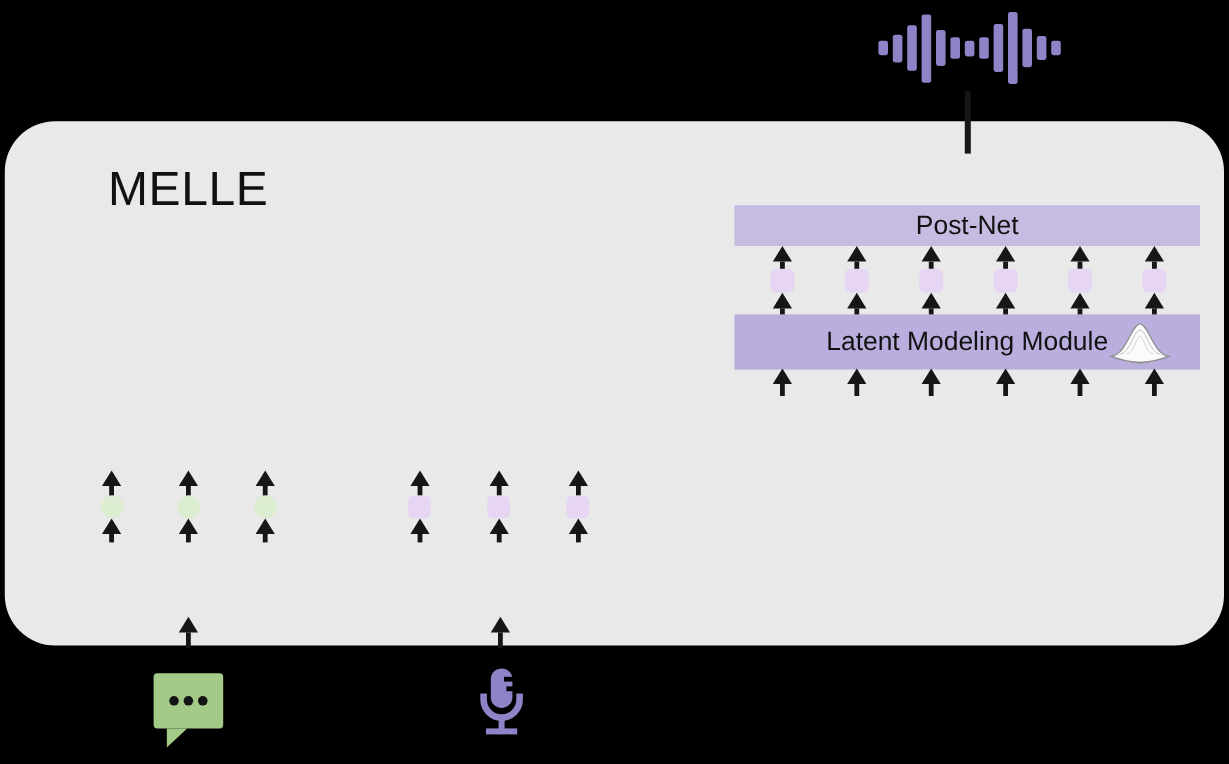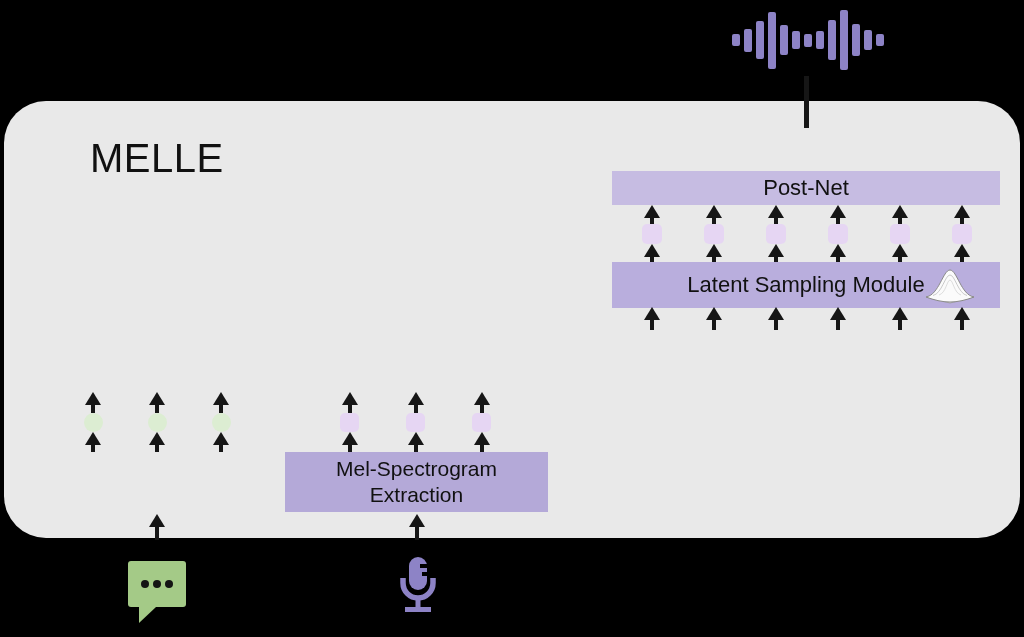--- a/index.html
+++ b/index.html
@@ -61,21 +61,21 @@
       <div class="wbar" style="height: 20px;"></div>
       <div class="wbar" style="height: 12px;"></div>
     </div>
 
   <div class="connector"></div>
 
   <div class="box box-postnet">
     <span>Post-Net</span>
   </div>
   <div class="box box-lsm">
-    <span>Latent Sampling Module</span>
+    <span>Latent Modeling Module</span>
   </div>
 
   <svg class="gauss" width="52" height="42" viewBox="0 0 52 42">
     <path d="M2,34 L26,28 L50,34 L26,40 Z" fill="#f1f1f1" stroke="#9a9a9a" stroke-width="0.8"></path>
     <path d="M2,34 C15,32 19,7 26,7 C33,7 37,32 50,34 C42,37 34,39 26,39 C18,39 10,37 2,34 Z" fill="#fbfbfb" stroke="#8a8a8a" stroke-width="1"></path>
     <path d="M9,32.5 C18,30.5 21,12 26,12 C31,12 34,30.5 43,32.5" fill="none" stroke="#bdbdbd" stroke-width="0.8"></path>
     <path d="M15,32 C22,30 23,17 26,17 C29,17 30,30 37,32" fill="none" stroke="#cfcfcf" stroke-width="0.7"></path>
   </svg>
 
   <div class="arr" style="left:644px;top:205px;height:20px;">
@@ -214,23 +214,20 @@
     </div>
   <div class="arr" style="left:408px;top:432px;height:20px;">
       <div class="head"></div>
       <div class="shaft"></div>
     </div>
   <div class="arr" style="left:474px;top:432px;height:20px;">
       <div class="head"></div>
       <div class="shaft"></div>
     </div>
 
-  <div class="box box-ext">
-    <span>Mel-Spectrogram Extraction</span>
-  </div>
 
   <div class="arr" style="left:149px;top:514px;height:26px;">
       <div class="head"></div>
       <div class="shaft"></div>
     </div>
   <div class="arr" style="left:409px;top:514px;height:26px;">
       <div class="head"></div>
       <div class="shaft"></div>
     </div>
 

